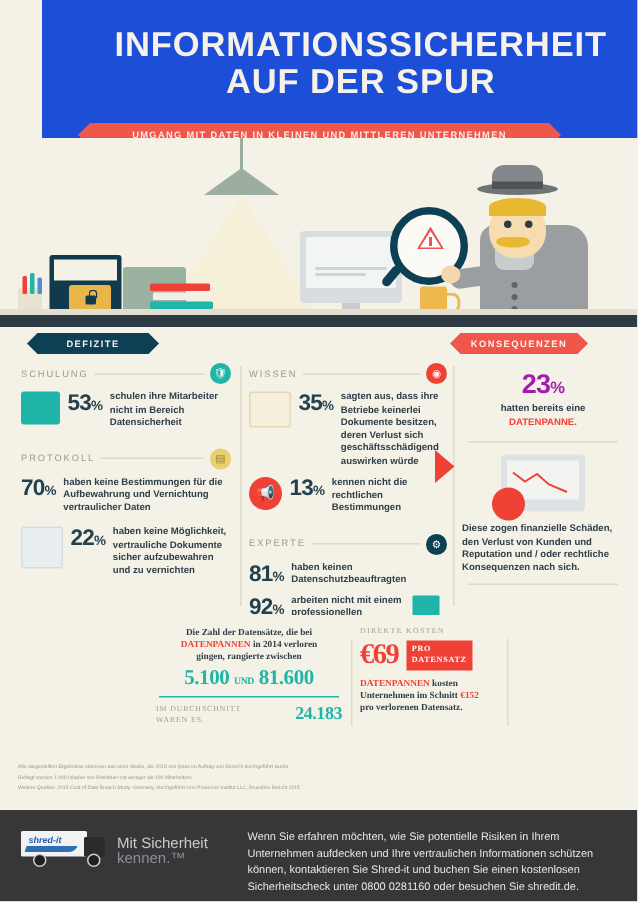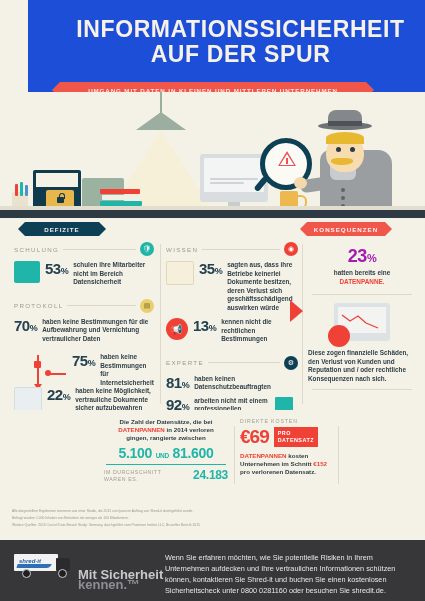--- a/index.html
+++ b/index.html
@@ -132,21 +132,21 @@
   .cq-div{height:1px;background:#ded9c8;margin:8px 4px;}
   .cq-img{position:relative;width:56px;height:38px;margin:0 auto;background:#dde2e4;border-radius:3px;}
   .cq-inner{position:absolute;left:4px;top:4px;width:48px;height:26px;background:#f3f4f2;}
   .cq-eye{position:absolute;left:-6px;top:22px;width:22px;height:22px;border-radius:50%;background:#ef4136;display:flex;align-items:center;justify-content:center;}
   .cq-text{font-size:6.4px;line-height:8.5px;color:#2f3f49;font-weight:bold;margin-top:8px;}
   .bigarrow{position:absolute;left:290px;top:300px;width:0;height:0;
     border-top:11px solid transparent;border-bottom:11px solid transparent;border-left:13px solid #ef4136;}
 
   
   .statsbar{position:absolute;left:0;top:410px;width:425px;height:92px;background:#f4f1e6;}
-  .sbox{position:absolute;top:8px;height:76px;}
+  .sbox{position:absolute;top:8px;height:76px;font-family:Liberation Serif, serif;}
   .sb1{left:104px;width:124px;}
   .sb2{left:240px;width:100px;}
   .sb3{left:344px;width:78px;}
   .sdiv{position:absolute;top:16px;width:1px;height:58px;background:#ded9c8;}
 
   .sb-lbl{font-size:5.2px;letter-spacing:.9px;color:#a09e92;text-align:center;}
   .sb-txt{font-size:6.2px;line-height:8px;color:#2f3f49;text-align:center;font-weight:bold;}
   .sb-txt .rd{color:#ef4136;}
   .sb-big{font-size:14px;font-weight:bold;color:#1fb5a8;text-align:center;letter-spacing:-0.3px;margin-top:3px;}
   .sb-big .und{font-size:6.5px;color:#1fb5a8;}
@@ -168,21 +168,21 @@
   .src p{margin:0 0 2px 0;}
 
   
   .footer{position:absolute;left:0;top:540px;width:425px;height:61px;background:#37373a;}
   .truck{position:absolute;left:14px;top:14px;width:58px;height:22px;}
   .tbody{position:absolute;left:0;top:0;width:44px;height:17px;background:#f2f2f2;border-radius:1px;}
   .tcab{position:absolute;left:42px;top:4px;width:14px;height:13px;background:#2b2b2e;border-radius:1px 3px 1px 1px;}
   .twheel{position:absolute;top:15px;width:7px;height:7px;border-radius:50%;background:#1f1f22;border:1.5px solid #cfcfcf;}
   .tlogo{position:absolute;left:5px;top:4px;font-size:6px;font-weight:bold;color:#1f5fa8;font-style:italic;}
   .tswoosh{position:absolute;left:3px;top:10px;width:34px;height:4px;background:#2f6fb5;border-radius:0 0 10px 2px;transform:skewX(-20deg);}
-  .tagline{position:absolute;left:78px;top:30px;font-size:13px;line-height:10px;color:#c9c9cc;font-weight:bold;}
+  .tagline{position:absolute;left:78px;top:18px;font-size:10px;line-height:10px;color:#c9c9cc;}
   .tagline .s2{color:#8e8e93;}
   .cta{position:absolute;left:165px;top:12px;width:245px;font-size:7.3px;line-height:11px;color:#e6e6e8;}
 </style>
 </head>
 <body>
 
 <div class="page">
 
   <div class="header">
     <div class="title">
@@ -277,33 +277,20 @@
       <div class="sechead" style="margin-top:12px;">
         <span class="lbl">PROTOKOLL</span>
         <span class="rule"></span>
         <span class="circ c-gold">▤</span>
       </div>
       <div class="stat">
         <div class="pct"><span>70</span><span class="sm">%</span></div>
         <div class="txt">haben keine Bestimmungen für die Aufbewahrung und Vernichtung vertraulicher Daten</div>
       </div>
 
-      <div style="position:relative;height:26px;">
-        <div class="arrowcol" style="top:2px;">
-          <div class="adown"></div>
-            <div class="ahead"></div>
-          <div class="sq" style="left:4px;top:6px;"></div>
-          <div class="hline" style="left:18px;top:18px;width:18px;"></div>
-          <div class="dot" style="left:15px;top:15px;"></div>
-        </div>
-        <div class="stat" style="margin-left:58px;margin-top:10px;">
-          <div class="pct"><span>75</span><span class="sm">%</span></div>
-          <div class="txt">haben keine Bestimmungen für Internetsicherheit</div>
-        </div>
-      </div>
 
       <div class="stat" style="margin-top:8px;">
         <div class="icon-box iconC" style="height:26px;"></div>
         <div class="pct"><span>22</span><span class="sm">%</span></div>
         <div class="txt">haben keine Möglichkeit, vertrauliche Dokumente sicher aufzubewahren und zu vernichten</div>
       </div>
     </div>
 
     <div class="col colB">
       <div class="sechead">

